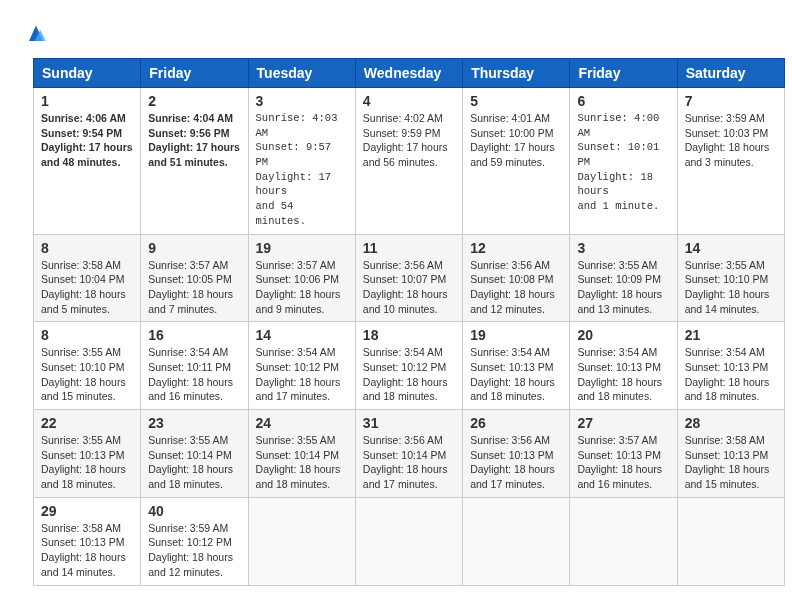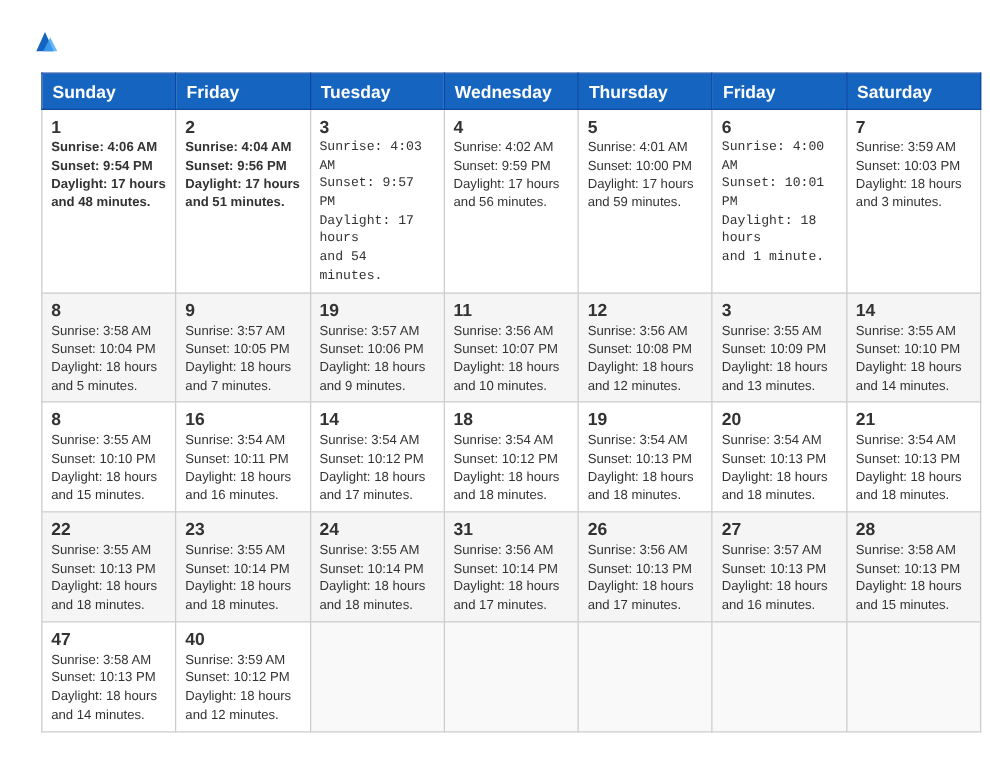--- a/index.html
+++ b/index.html
@@ -324,21 +324,21 @@
         <td>
           <span class="day-number">28</span>
           <div class="day-info" style="white-space: pre-line;">Sunrise: 3:58 AM
 Sunset: 10:13 PM
 Daylight: 18 hours
 and 15 minutes.</div>
         </td>
       </tr>
       <tr>
         <td>
-          <span class="day-number">47</span>
+          <span class="day-number">29</span>
           <div class="day-info" style="white-space: pre-line;">Sunrise: 3:58 AM
 Sunset: 10:13 PM
 Daylight: 18 hours
 and 14 minutes.</div>
         </td>
         <td>
           <span class="day-number">40</span>
           <div class="day-info" style="white-space: pre-line;">Sunrise: 3:59 AM
 Sunset: 10:12 PM
 Daylight: 18 hours

